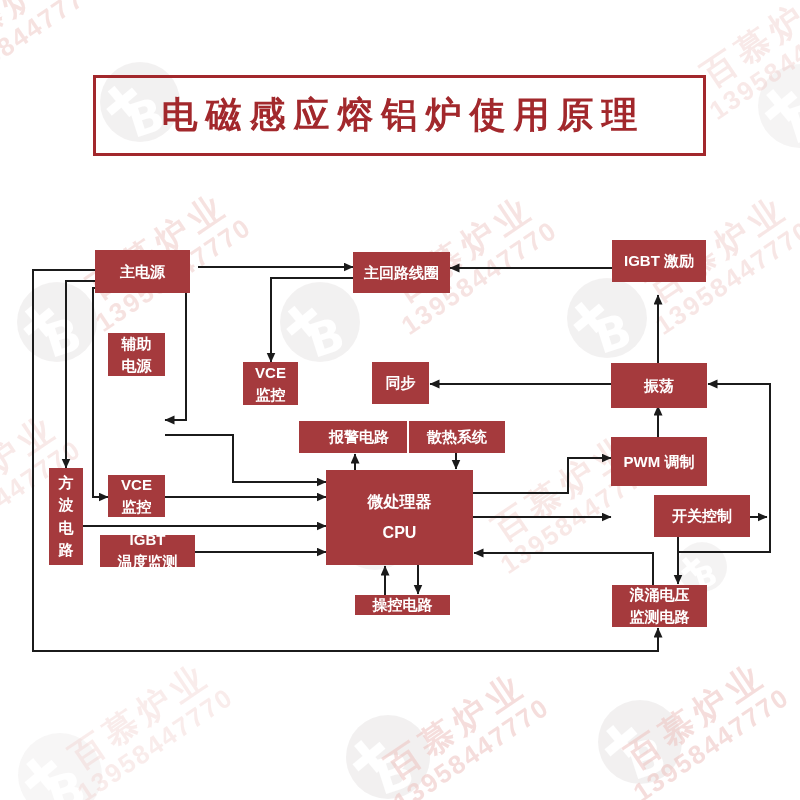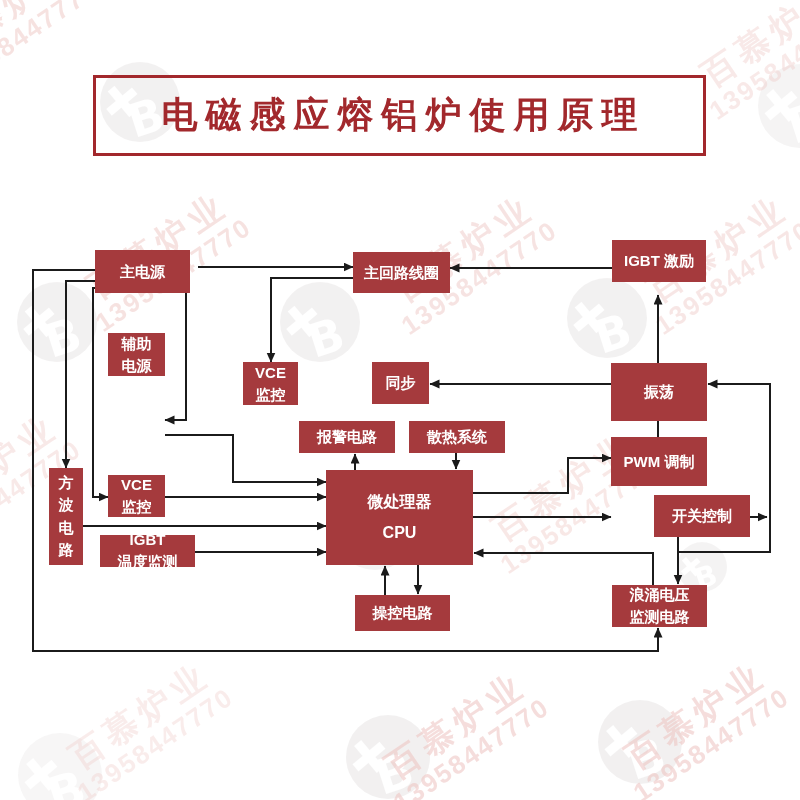--- a/index.html
+++ b/index.html
@@ -199,32 +199,32 @@
   </div>
 
   <div class="node" style="left:95px;top:250px;width:95px;height:43px;">主电源</div>
   <div class="node" style="left:353px;top:252px;width:97px;height:41px;">主回路线圈</div>
   <div class="node" style="left:612px;top:240px;width:94px;height:42px;">IGBT 激励</div>
   <div class="node" style="left:108px;top:333px;width:57px;height:43px;">辅助
 电源</div>
   <div class="node" style="left:243px;top:362px;width:55px;height:43px;">VCE
 监控</div>
   <div class="node" style="left:372px;top:362px;width:57px;height:42px;text-align:center;">同步</div>
-  <div class="node" style="left:611px;top:363px;width:96px;height:58px;">振荡</div>
-  <div class="node" style="left:299px;top:421px;width:96px;height:32px;">报警电路</div>
+  <div class="node" style="left:611px;top:363px;width:96px;height:45px;">振荡</div>
+  <div class="node" style="left:299px;top:421px;width:96px;height:32px;padding-left:12px;">报警电路</div>
   <div class="node" style="left:409px;top:421px;width:96px;height:32px;">散热系统</div>
   <div class="node" style="left:611px;top:437px;width:96px;height:49px;">PWM 调制</div>
   <div class="node" style="left:49px;top:468px;width:34px;height:97px;line-height:1.5;">方
 波
 电
 路</div>
   <div class="node" style="left:108px;top:475px;width:57px;height:42px;">VCE
 监控</div>
   <div class="node" style="left:100px;top:535px;width:95px;height:32px;">IGBT
 温度监测</div>
   <div class="node big" style="left:326px;top:470px;width:147px;height:95px;">微处理器
 CPU</div>
   <div class="node" style="left:611px;top:495px;width:96px;height:42px;margin-left:43px;">开关控制</div>
   <div class="node" style="left:612px;top:585px;width:95px;height:42px;">浪涌电压
 监测电路</div>
-  <div class="node" style="left:355px;top:595px;width:95px;height:36px;">操控电路</div>
+  <div class="node" style="left:355px;top:595px;width:95px;height:20px;">操控电路</div>
 
 </div>
 
 </body></html>

